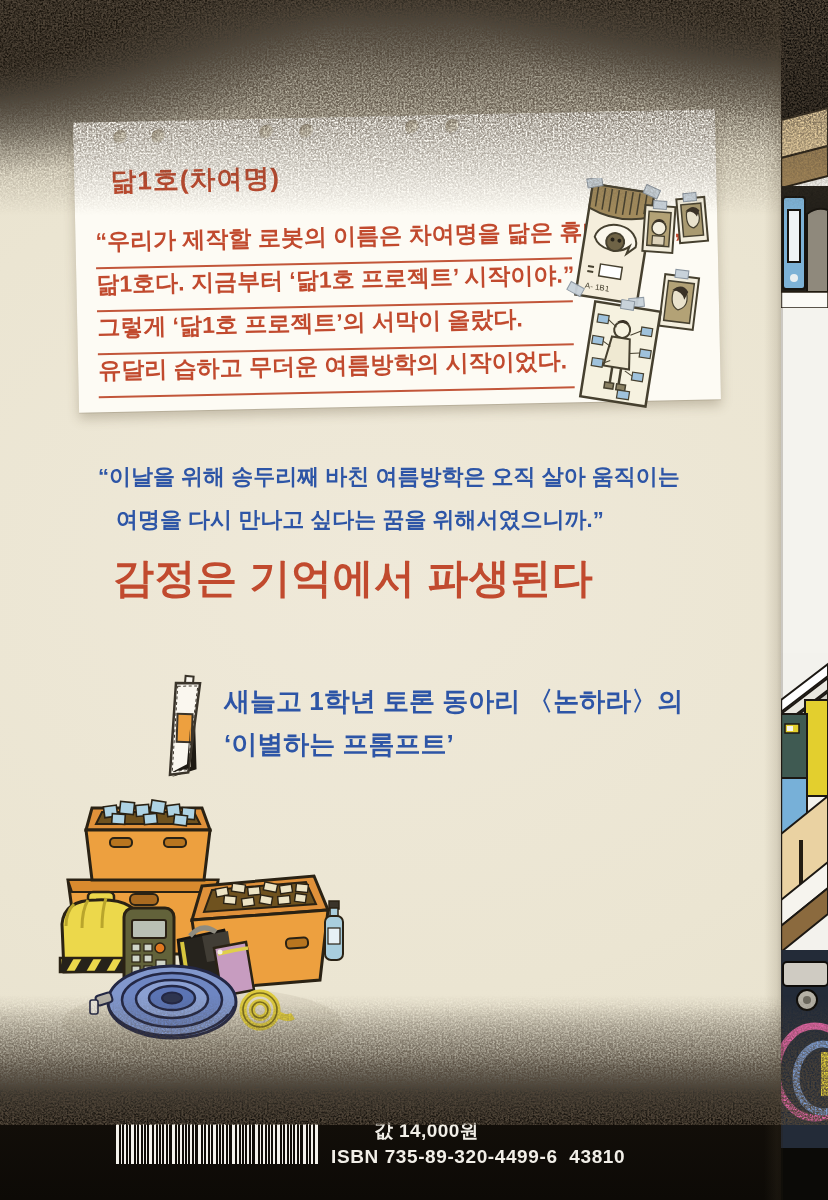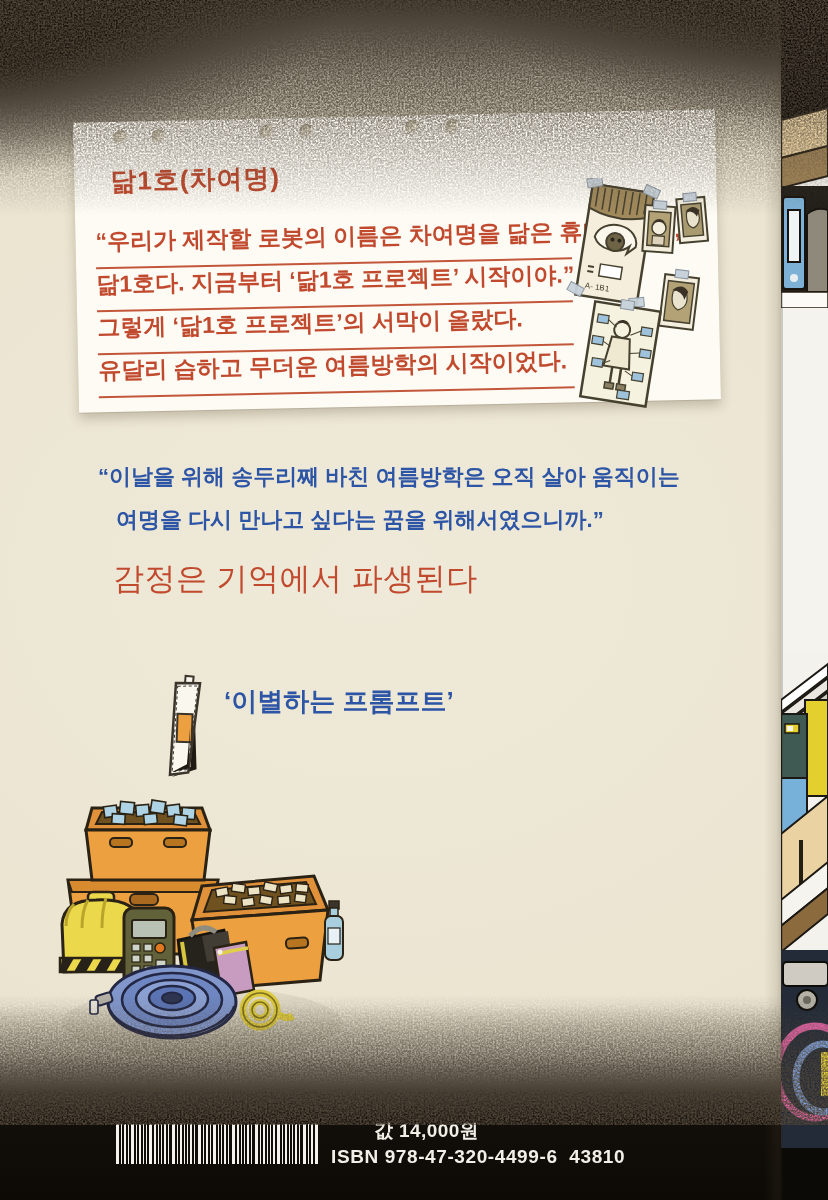--- a/index.html
+++ b/index.html
@@ -34,21 +34,21 @@
   }
   .hole{position:absolute;width:16px;height:16px;border-radius:50%;
     background:#e5dfcd;box-shadow:inset -2px -2px 3px rgba(255,255,255,0.9), inset 2px 2px 3px rgba(96,84,60,0.35);}
   .note-title{position:absolute;left:36px;top:42px;font-size:26px;font-weight:700;color:#c14a2e;letter-spacing:1px;}
   .note-quote{position:absolute;left:20px;top:104px;width:476px;}
   .nq-line{height:41px;border-bottom:2px solid #c2563a;font-size:23px;font-weight:700;color:#c14a2e;line-height:30px;white-space:nowrap;}
   .hang{display:inline-block;text-indent:-14px;padding-left:14px;}
   
   .quote2{left:98px;top:455px;color:#2d55a6;font-size:22px;font-weight:700;line-height:43px;white-space:nowrap;}
   .quote2 .l2{padding-left:18px;}
-  .headline{left:113px;top:554px;color:#c14a2e;font-size:31px;font-weight:400;line-height:49px;letter-spacing:0.5px;white-space:nowrap;}
+  .headline{left:113px;top:554px;color:#c14a2e;font-size:41px;font-weight:700;line-height:49px;letter-spacing:0.5px;white-space:nowrap;}
   .club{left:224px;top:680px;color:#2d55a6;font-size:26px;font-weight:700;line-height:43px;white-space:nowrap;}
   
   .price{left:331px;top:1118px;color:#f2efe8;font-size:19px;font-weight:700;letter-spacing:0.4px;margin-left:43px;}
   .isbn{left:331px;top:1146px;color:#f2efe8;font-size:19px;font-weight:700;letter-spacing:0.6px;white-space:pre;}
   .grain{left:0;top:0;pointer-events:none;}
 </style>
 </head>
 <body>
 
 <div id="page">
@@ -206,20 +206,21 @@
       <polygon points="30,10 40,94 16,104 34,92" fill="#1e1a13"></polygon>
       <rect x="21" y="2" width="8" height="11" fill="#faf7ef" stroke="#3a342a" stroke-width="2"></rect>
       <polygon points="12,10 36,8 32,98 14,102" fill="#faf7ef" stroke="#3a342a" stroke-width="2.5"></polygon>
       <polygon points="14,13 34,11 31,95 16,99" fill="none" stroke="#3a342a" stroke-width="1" stroke-dasharray="3 2.5"></polygon>
       <rect x="17" y="40" width="15" height="28" fill="#eda03f" stroke="#3a342a" stroke-width="2" transform="rotate(-3 24 54)"></rect>
       <polygon points="30,52 32,94 16,99 30,90" fill="#1e1a13"></polygon>
     </g>
   </svg>
 
   <div class="abs club">
+    <div>새늘고 1학년 토론 동아리 〈논하라〉의</div>
     <div>‘이별하는 프롬프트’</div>
   </div>
 
   <svg class="abs" style="left:52px;top:788px;" width="296" height="284" viewBox="0 0 296 284">
     <ellipse cx="150" cy="235" rx="140" ry="36" fill="rgba(70,58,34,0.07)"></ellipse>
 
     <polygon points="16,92 166,92 158,166 26,166" fill="#eda03f" stroke="#2a2214" stroke-width="3"></polygon>
     <polygon points="16,92 166,92 162,104 20,104" fill="#d88a2e" stroke="#2a2214" stroke-width="2"></polygon>
     <rect x="78" y="106" width="28" height="11" rx="5" fill="#a96a20" stroke="#2a2214" stroke-width="2"></rect>
     <line x1="30" y1="112" x2="34" y2="160" stroke="#c87f2b" stroke-width="3"></line>
@@ -382,21 +383,21 @@
         <rect x="176" y="0" width="1" height="40"></rect>
       <rect x="179" y="0" width="2" height="40"></rect>
         <rect x="183" y="0" width="1" height="40"></rect>
       <rect x="187" y="0" width="3" height="40"></rect>
         <rect x="192" y="0" width="1" height="40"></rect>
       <rect x="195" y="0" width="2" height="40"></rect>
         <rect x="199" y="0" width="3" height="40"></rect>
     </g>
   </svg>
   <div class="abs price">값 14,000원</div>
-  <div class="abs isbn">ISBN 978-47-320-4499-6  43810</div>
+  <div class="abs isbn">ISBN 735-89-320-4499-6  43810</div>
 
   <svg class="abs grain" width="828" height="1200" viewBox="0 0 828 1200">
     <defs>
       <filter id="grainF" x="0%" y="0%" width="100%" height="100%">
         <feTurbulence type="fractalNoise" baseFrequency="0.55" numOctaves="2" seed="11" stitchTiles="stitch"></feTurbulence>
         <feColorMatrix type="matrix" values="0 0 0 0 0.08  0 0 0 0 0.06  0 0 0 0 0.04  1.3 1.3 1.3 0 -1.35"></feColorMatrix>
       </filter>
       <linearGradient id="fadeT" x1="0" y1="0" x2="0" y2="1">
         <stop offset="0" stop-color="#fff"></stop>
         <stop offset="0.5" stop-color="#fff" stop-opacity="0.75"></stop>

